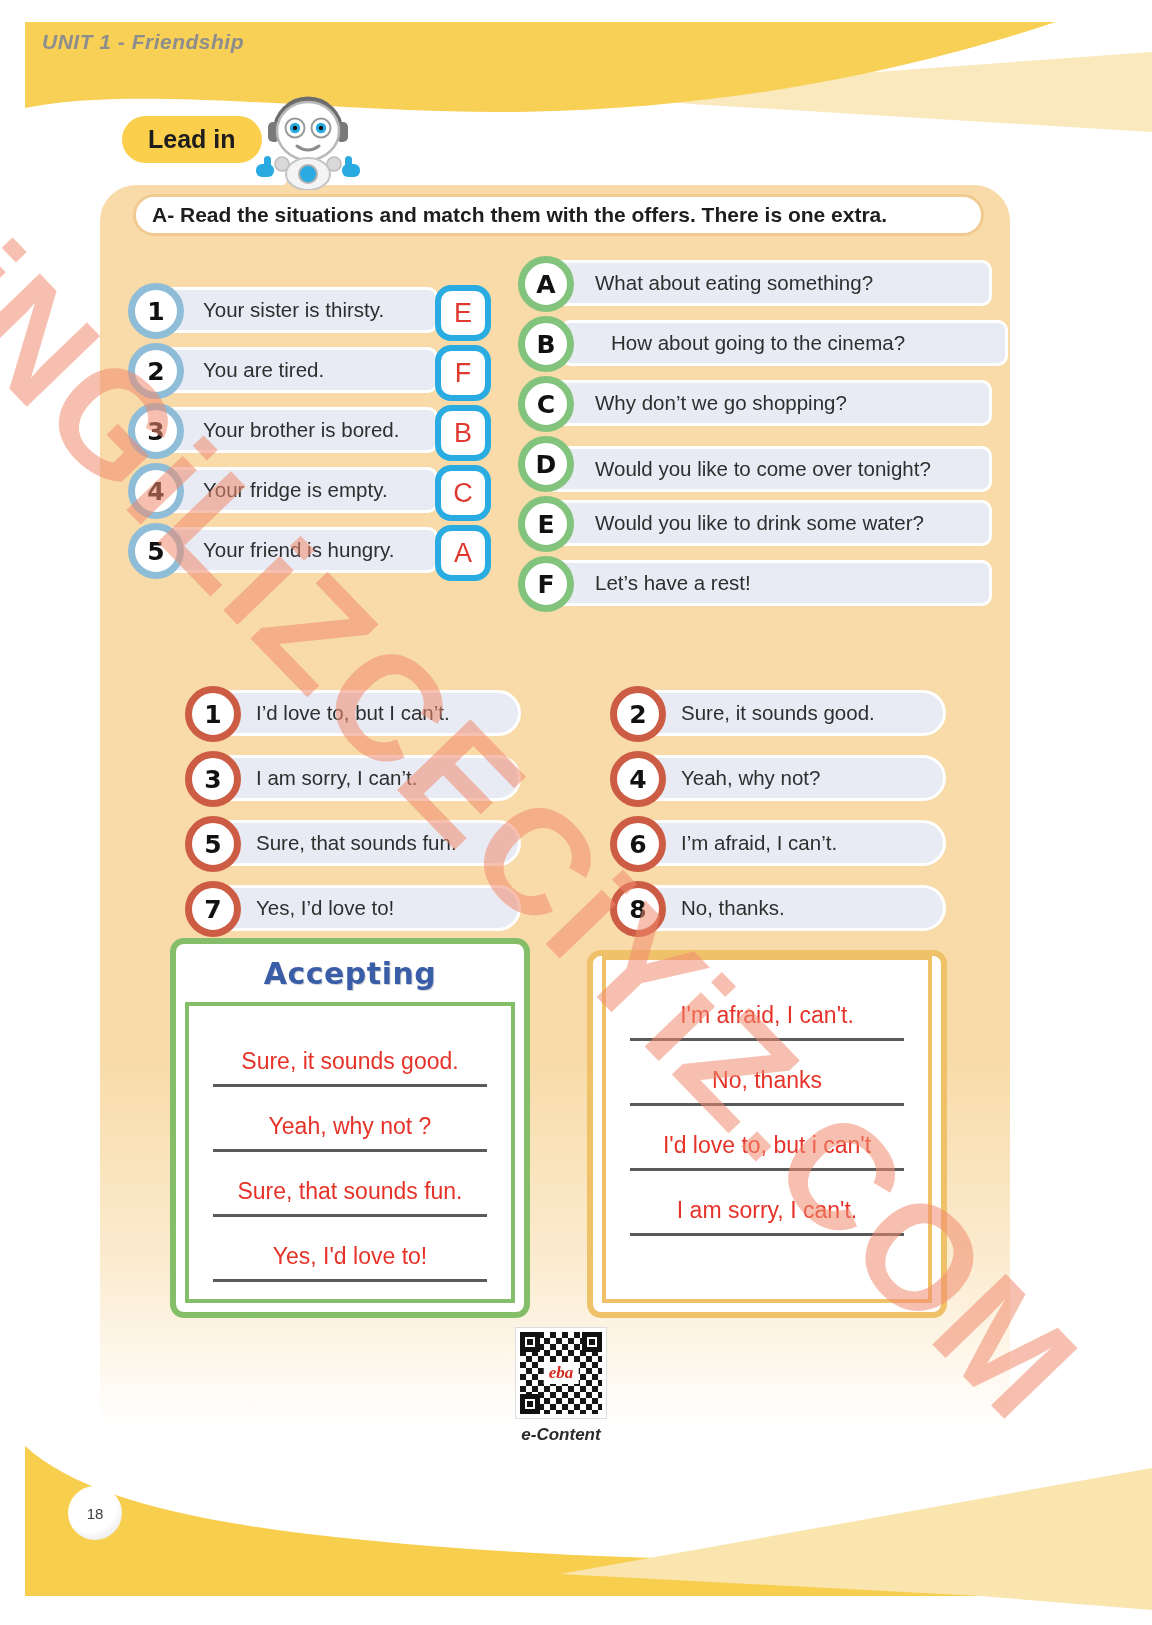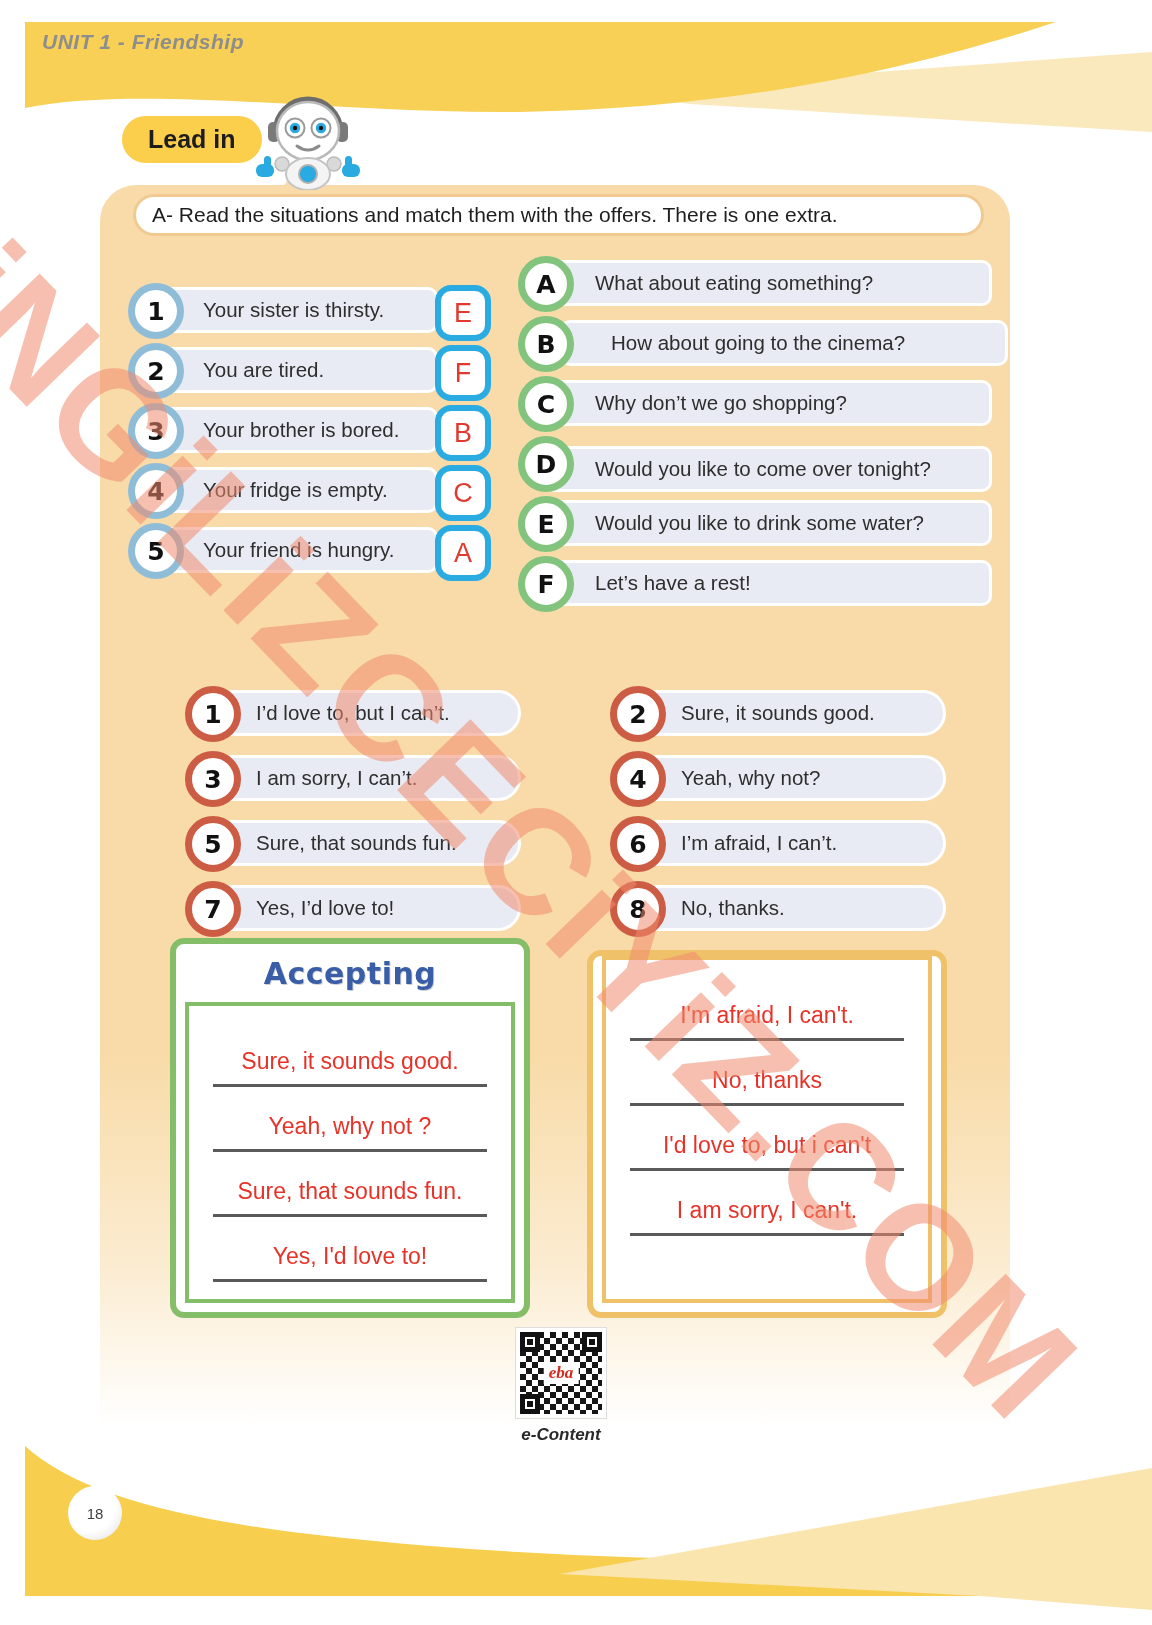--- a/index.html
+++ b/index.html
@@ -27,21 +27,21 @@
     background:linear-gradient(180deg,#f8dba8 0%,#f8dba8 68%,rgba(248,219,168,.55) 84%,rgba(248,219,168,0) 97%);
   }
   .card-tail{
     position:absolute;left:282px;top:162px;z-index:2;width:0;height:0;
     border-left:20px solid transparent;border-right:20px solid transparent;
     border-bottom:26px solid #f8dba8;
   }
   .sec-header{
     position:absolute;background:#ffffff;border:3px solid #f0ca90;border-radius:22px;
     display:flex;align-items:center;padding:0 16px;
-    font-size:21px;font-weight:normal;color:#1e1e1e;white-space:nowrap;
+    font-size:21px;font-weight:bold;color:#1e1e1e;white-space:nowrap;
   }
   #secA-header{left:33px;top:9px;width:813px;height:36px;}
   #secB-header{left:68px;top:443px;width:488px;height:34px;}
   
   .row{position:absolute;height:54px;}
   .num-circle{
     position:absolute;left:0;top:0;width:42px;height:42px;border-radius:50%;
     background:#ffffff;display:flex;align-items:center;justify-content:center;
     font-weight:900;font-size:25px;color:#111;font-family:"DejaVu Sans",sans-serif;z-index:2;
   }

